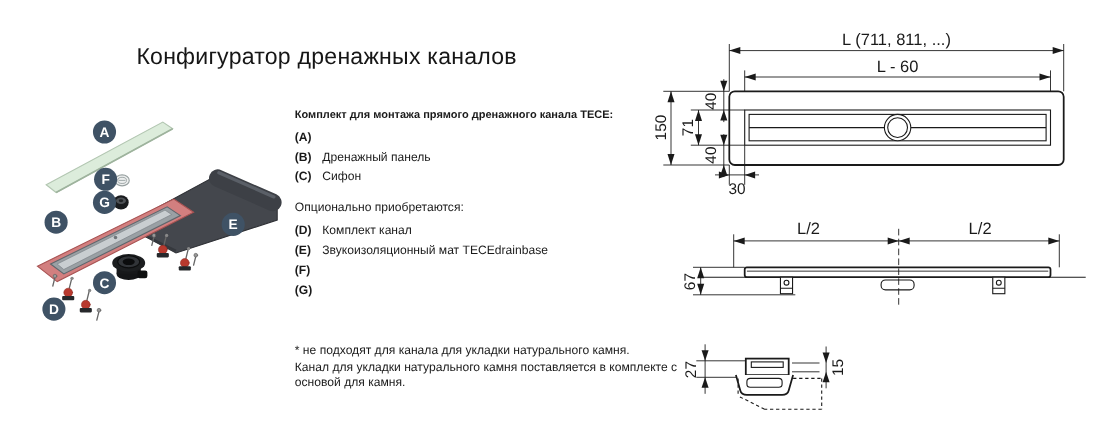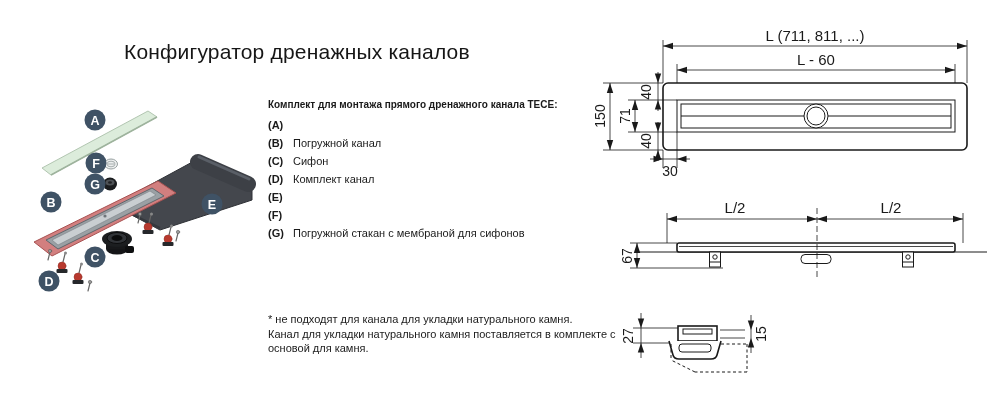--- a/index.html
+++ b/index.html
@@ -144,39 +144,40 @@
       </g>
   </svg>
 
   <div class="legend">
     <div class="lg-header">Комплект для монтажа прямого дренажного канала TECE:</div>
     <div class="lg-row">
         <span class="lg-key">(A)</span>
       </div>
     <div class="lg-row">
         <span class="lg-key">(B)</span>
-        <span>Погружной канал</span>
+        <span>Дренажный панель</span>
       </div>
     <div class="lg-row">
         <span class="lg-key">(C)</span>
         <span>Сифон</span>
       </div>
+    <div class="opt-header">Опционально приобретаются:</div>
     <div class="lg-row">
         <span class="lg-key">(D)</span>
         <span>Комплект канал</span>
       </div>
     <div class="lg-row">
         <span class="lg-key">(E)</span>
+        <span>Звукоизоляционный мат TECEdrainbase</span>
       </div>
     <div class="lg-row">
         <span class="lg-key">(F)</span>
       </div>
     <div class="lg-row">
         <span class="lg-key">(G)</span>
-        <span>Погружной стакан с мембраной для сифонов</span>
       </div>
   </div>
 
   <div class="footnote">* не подходят для канала для укладки натурального камня.
 Канал для укладки натурального камня поставляется в комплекте с
 основой для камня.</div>
 
   <svg style="left:595px;top:10px" width="405" height="392" viewBox="0 0 405 392">
 
     <g>

